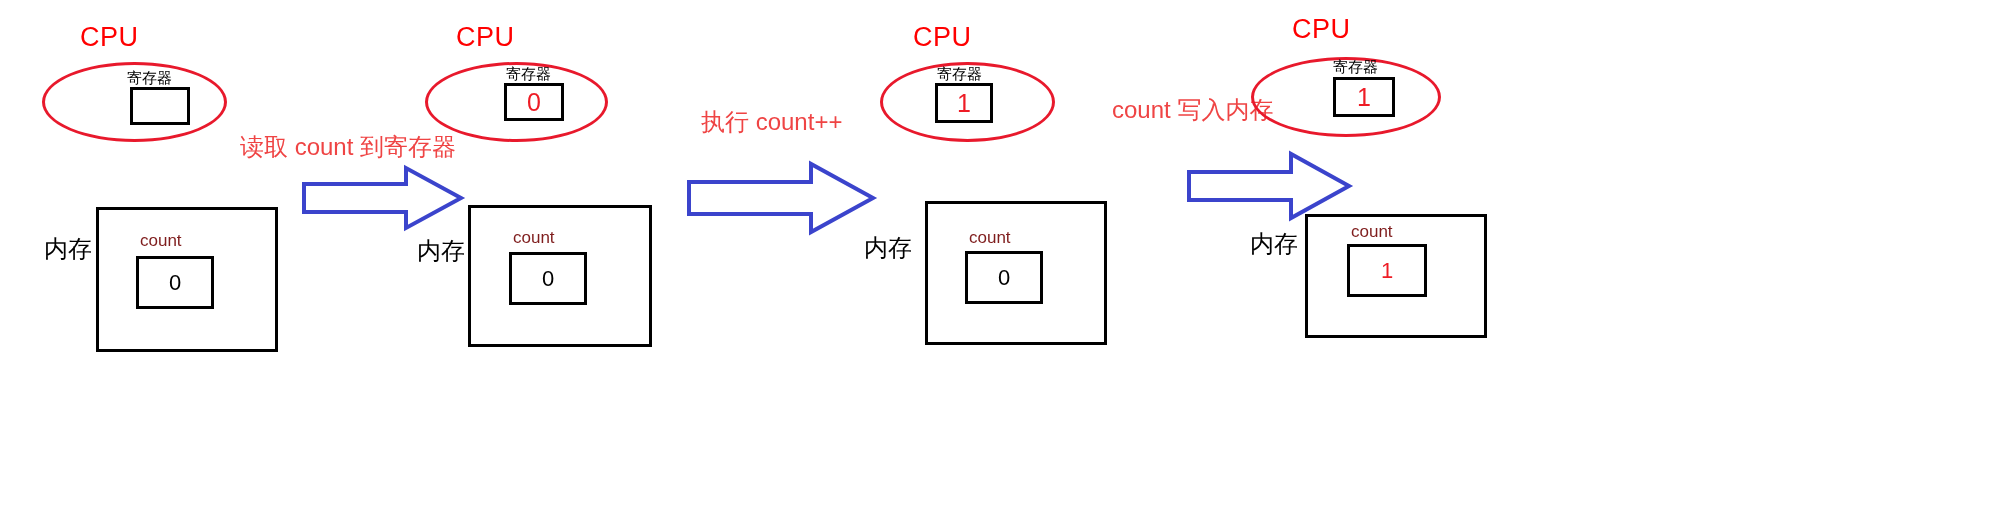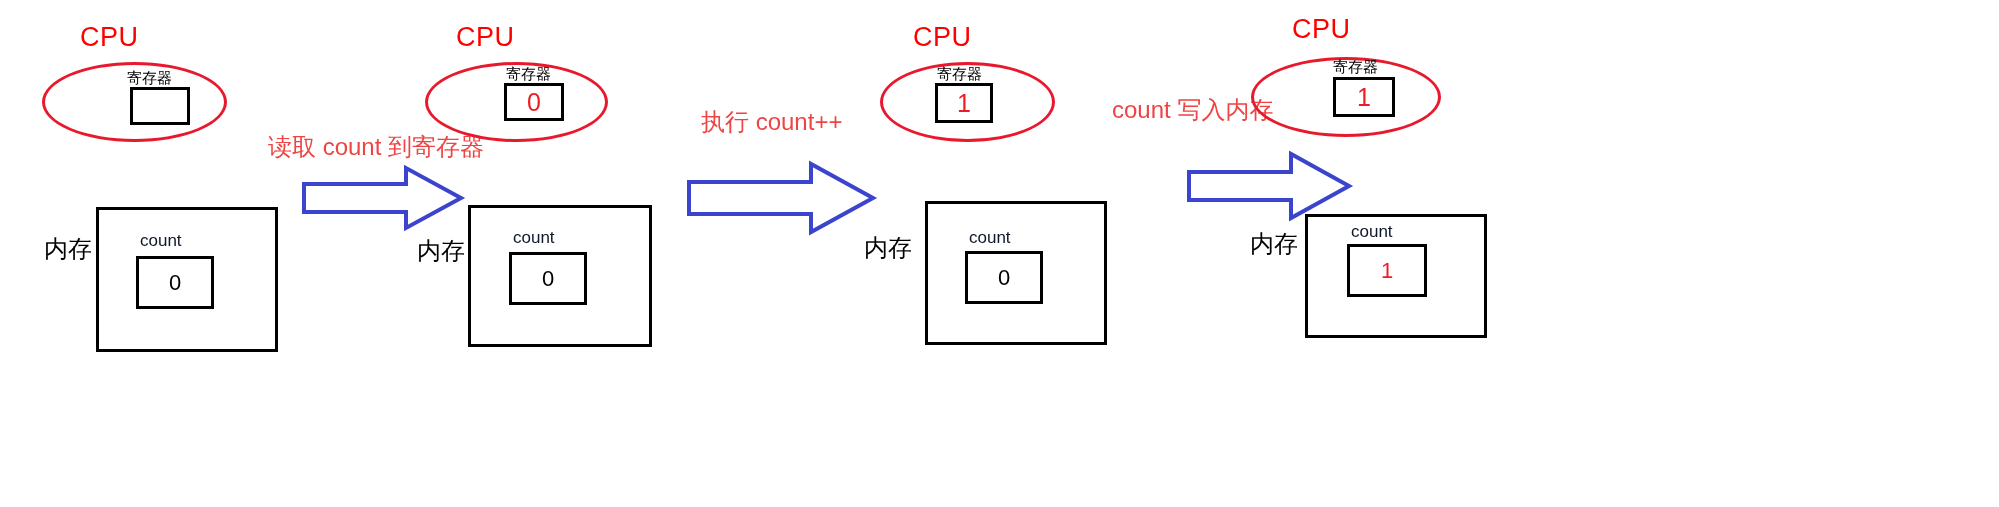--- a/index.html
+++ b/index.html
@@ -75,21 +75,21 @@
 
   .mem-box {
     position: absolute;
     border: 3px solid #000000;
     box-sizing: border-box;
     background: transparent;
   }
 
   .count-label {
     position: absolute;
-    color: #0f172a;
+    color: #7f1d1d;
     font-size: 17px;
     white-space: nowrap;
     font-family: "Liberation Sans", "DejaVu Sans", sans-serif;
   }
 
   .count-box {
     position: absolute;
     border: 3px solid #000000;
     box-sizing: border-box;
     display: flex;
@@ -132,21 +132,21 @@
 
     <div class="mem-label" style="left:44px; top:233px;">内存</div>
     <div class="mem-box" style="left:96px; top:207px; width:182px; height:145px;"></div>
     <div class="count-label" style="left:140px; top:231px;">count</div>
     <div class="count-box" style="left:136px; top:256px; width:78px; height:53px;">
       <span class="count-value black">0</span>
     </div>
   </div>
 
   <div>
-    <div class="arrow-label" style="left:268px; top:131px;">读取 count 到寄存器</div>
+    <div class="arrow-label" style="left:240px; top:131px;">读取 count 到寄存器</div>
     <div class="arrow-wrap" style="left:300px; top:164px;">
       <svg width="165" height="68" viewBox="0 0 165 68">
         <polygon points="4,20 106,20 106,4 161,34 106,64 106,48 4,48" fill="none" stroke="#3b44cc" stroke-width="4" stroke-linejoin="miter"></polygon>
       </svg>
     </div>
   </div>
 
   <div class="stage" style="left:420px; width:300px;">
     <div class="cpu-label" style="left:36px; top:22px;">CPU</div>
     <div class="cpu-ellipse" style="left:5px; top:62px; width:183px; height:80px;"></div>

